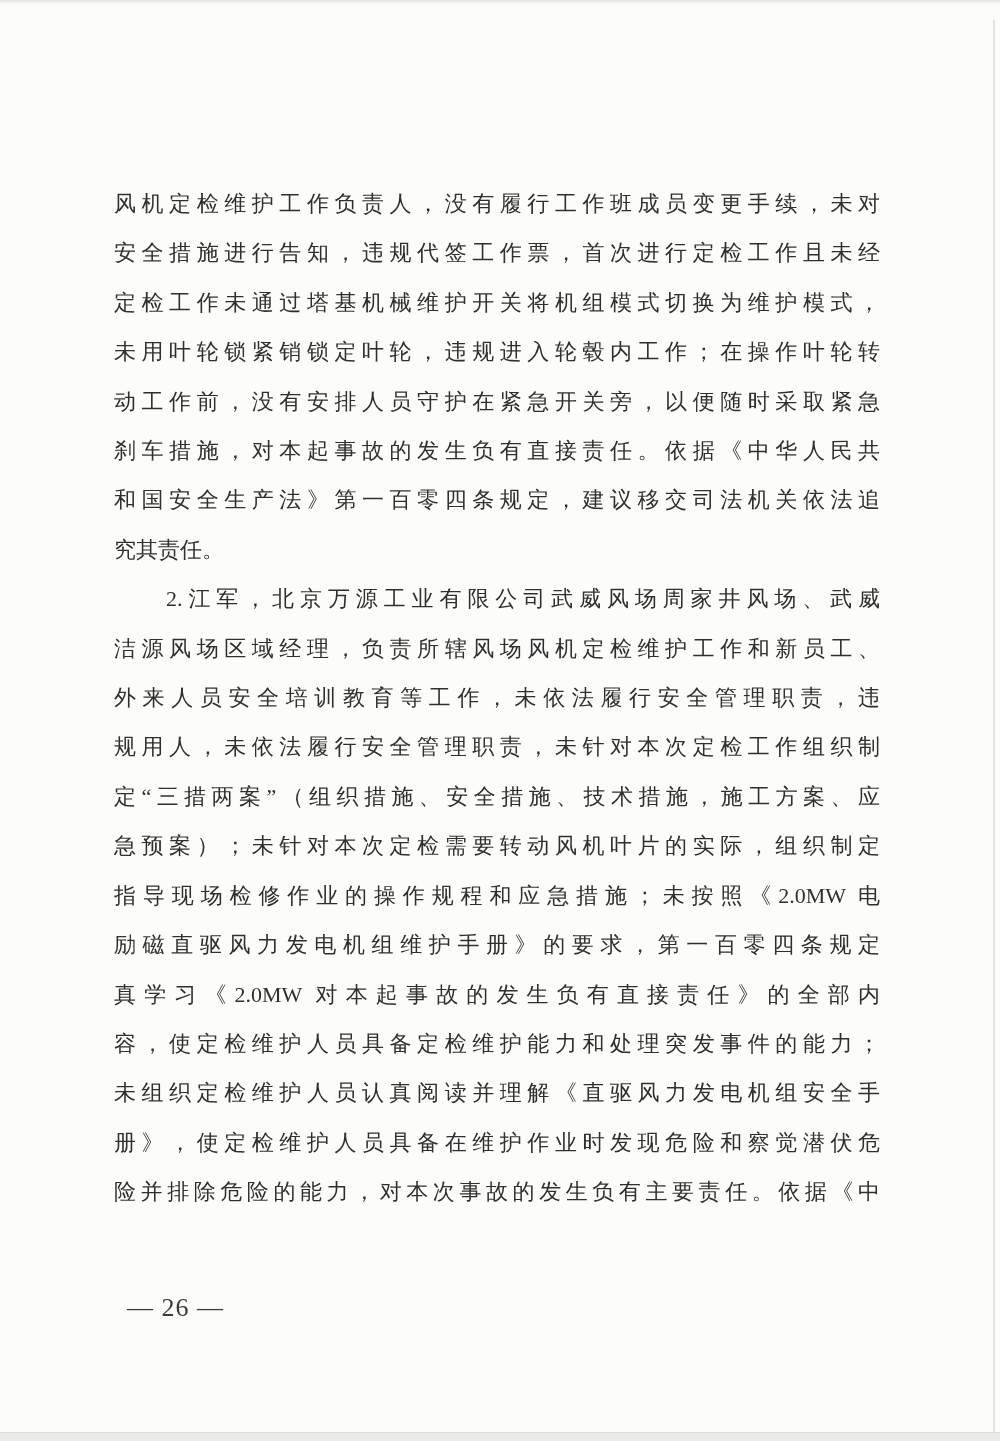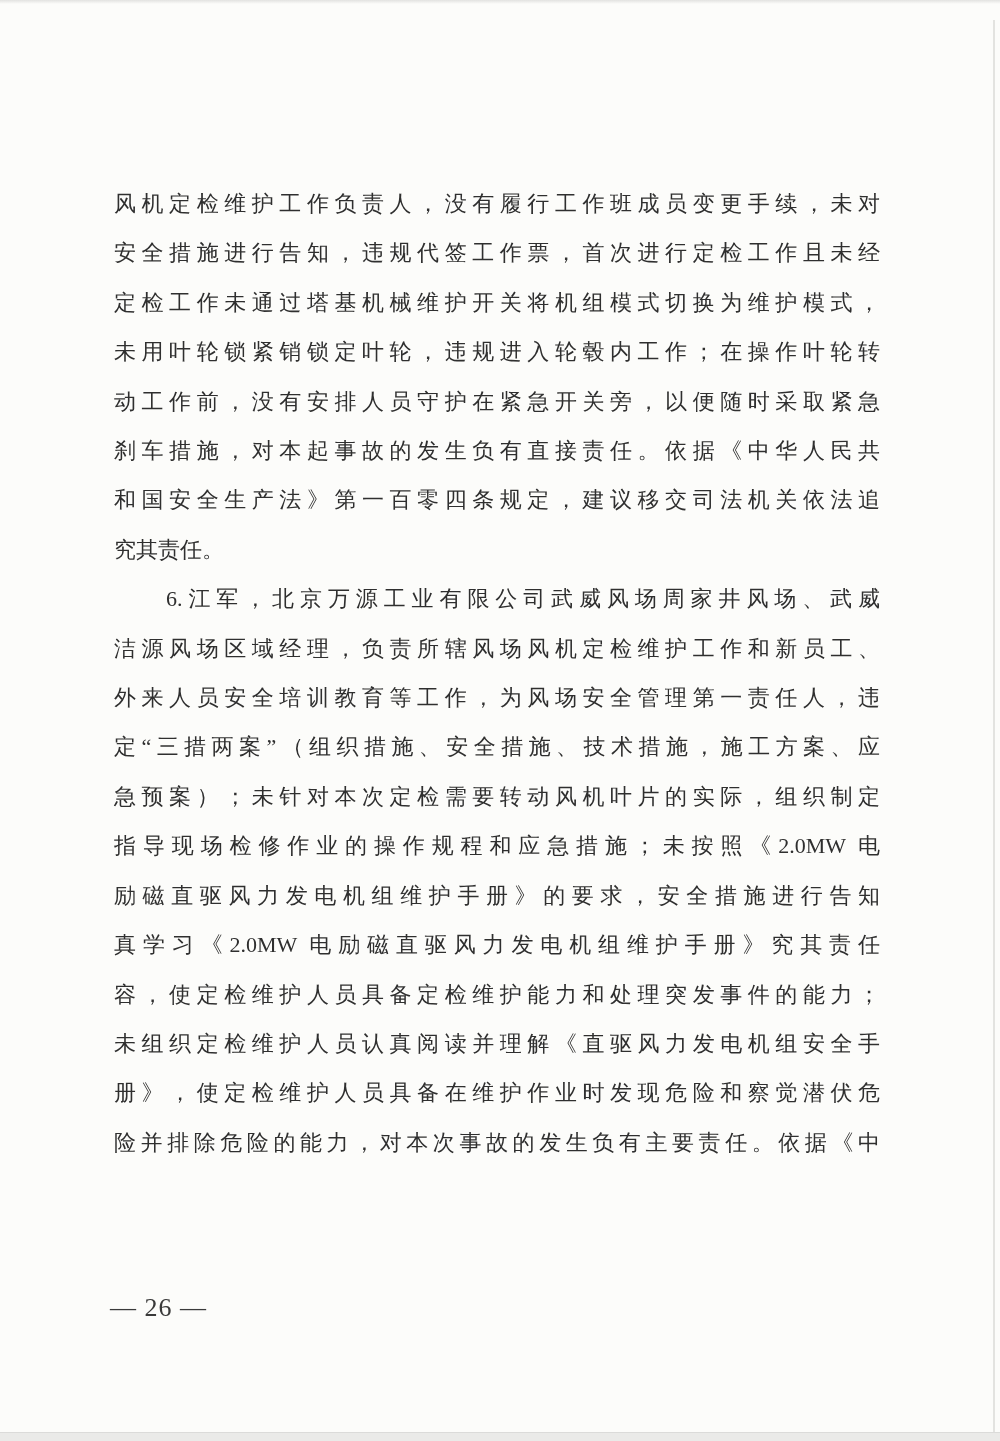--- a/index.html
+++ b/index.html
@@ -52,21 +52,21 @@
   }
   .line.para-end {
     text-align: right;
     text-align-last: left;
   }
   .line.indent {
     text-indent: 52px;
   }
   .page-num {
     position: absolute;
-    left: 110px;
+    left: 127px;
     top: 1293px;
     font-size: 26px;
     line-height: 30px;
     color: #3a3a3a;
     letter-spacing: 1px;
   }
 </style>
 </head>
 <body>
 
@@ -79,28 +79,29 @@
 
     <div class="line">风机定检维护工作负责人，没有履行工作班成员变更手续，未对</div>
     <div class="line">安全措施进行告知，违规代签工作票，首次进行定检工作且未经</div>
     <div class="line">定检工作未通过塔基机械维护开关将机组模式切换为维护模式，</div>
     <div class="line">未用叶轮锁紧销锁定叶轮，违规进入轮毂内工作；在操作叶轮转</div>
     <div class="line">动工作前，没有安排人员守护在紧急开关旁，以便随时采取紧急</div>
     <div class="line">刹车措施，对本起事故的发生负有直接责任。依据《中华人民共</div>
     <div class="line">和国安全生产法》第一百零四条规定，建议移交司法机关依法追</div>
     <div class="line para-end">究其责任。</div>
 
-    <div class="line indent">6.江军，北京万源工业有限公司武威风场周家井风场、武威</div>
+    <div class="line indent">2.江军，北京万源工业有限公司武威风场周家井风场、武威</div>
     <div class="line">洁源风场区域经理，负责所辖风场风机定检维护工作和新员工、</div>
-    <div class="line">外来人员安全培训教育等工作，为风场安全管理第一责任人，违</div>
+    <div class="line">外来人员安全培训教育等工作，未依法履行安全管理职责，违</div>
+    <div class="line">规用人，未依法履行安全管理职责，未针对本次定检工作组织制</div>
     <div class="line">定“三措两案”（组织措施、安全措施、技术措施，施工方案、应</div>
     <div class="line">急预案）；未针对本次定检需要转动风机叶片的实际，组织制定</div>
     <div class="line">指导现场检修作业的操作规程和应急措施；未按照《2.0MW 电</div>
-    <div class="line">励磁直驱风力发电机组维护手册》的要求，安全措施进行告知</div>
-    <div class="line">真学习《2.0MW 电励磁直驱风力发电机组维护手册》究其责任</div>
+    <div class="line">励磁直驱风力发电机组维护手册》的要求，第一百零四条规定</div>
+    <div class="line">真学习《2.0MW 对本起事故的发生负有直接责任》的全部内</div>
     <div class="line">容，使定检维护人员具备定检维护能力和处理突发事件的能力；</div>
     <div class="line">未组织定检维护人员认真阅读并理解《直驱风力发电机组安全手</div>
     <div class="line">册》，使定检维护人员具备在维护作业时发现危险和察觉潜伏危</div>
     <div class="line">险并排除危险的能力，对本次事故的发生负有主要责任。依据《中</div>
   </div>
 
   <div class="page-num">— 26 —</div>
 </div>
 
 </body></html>

